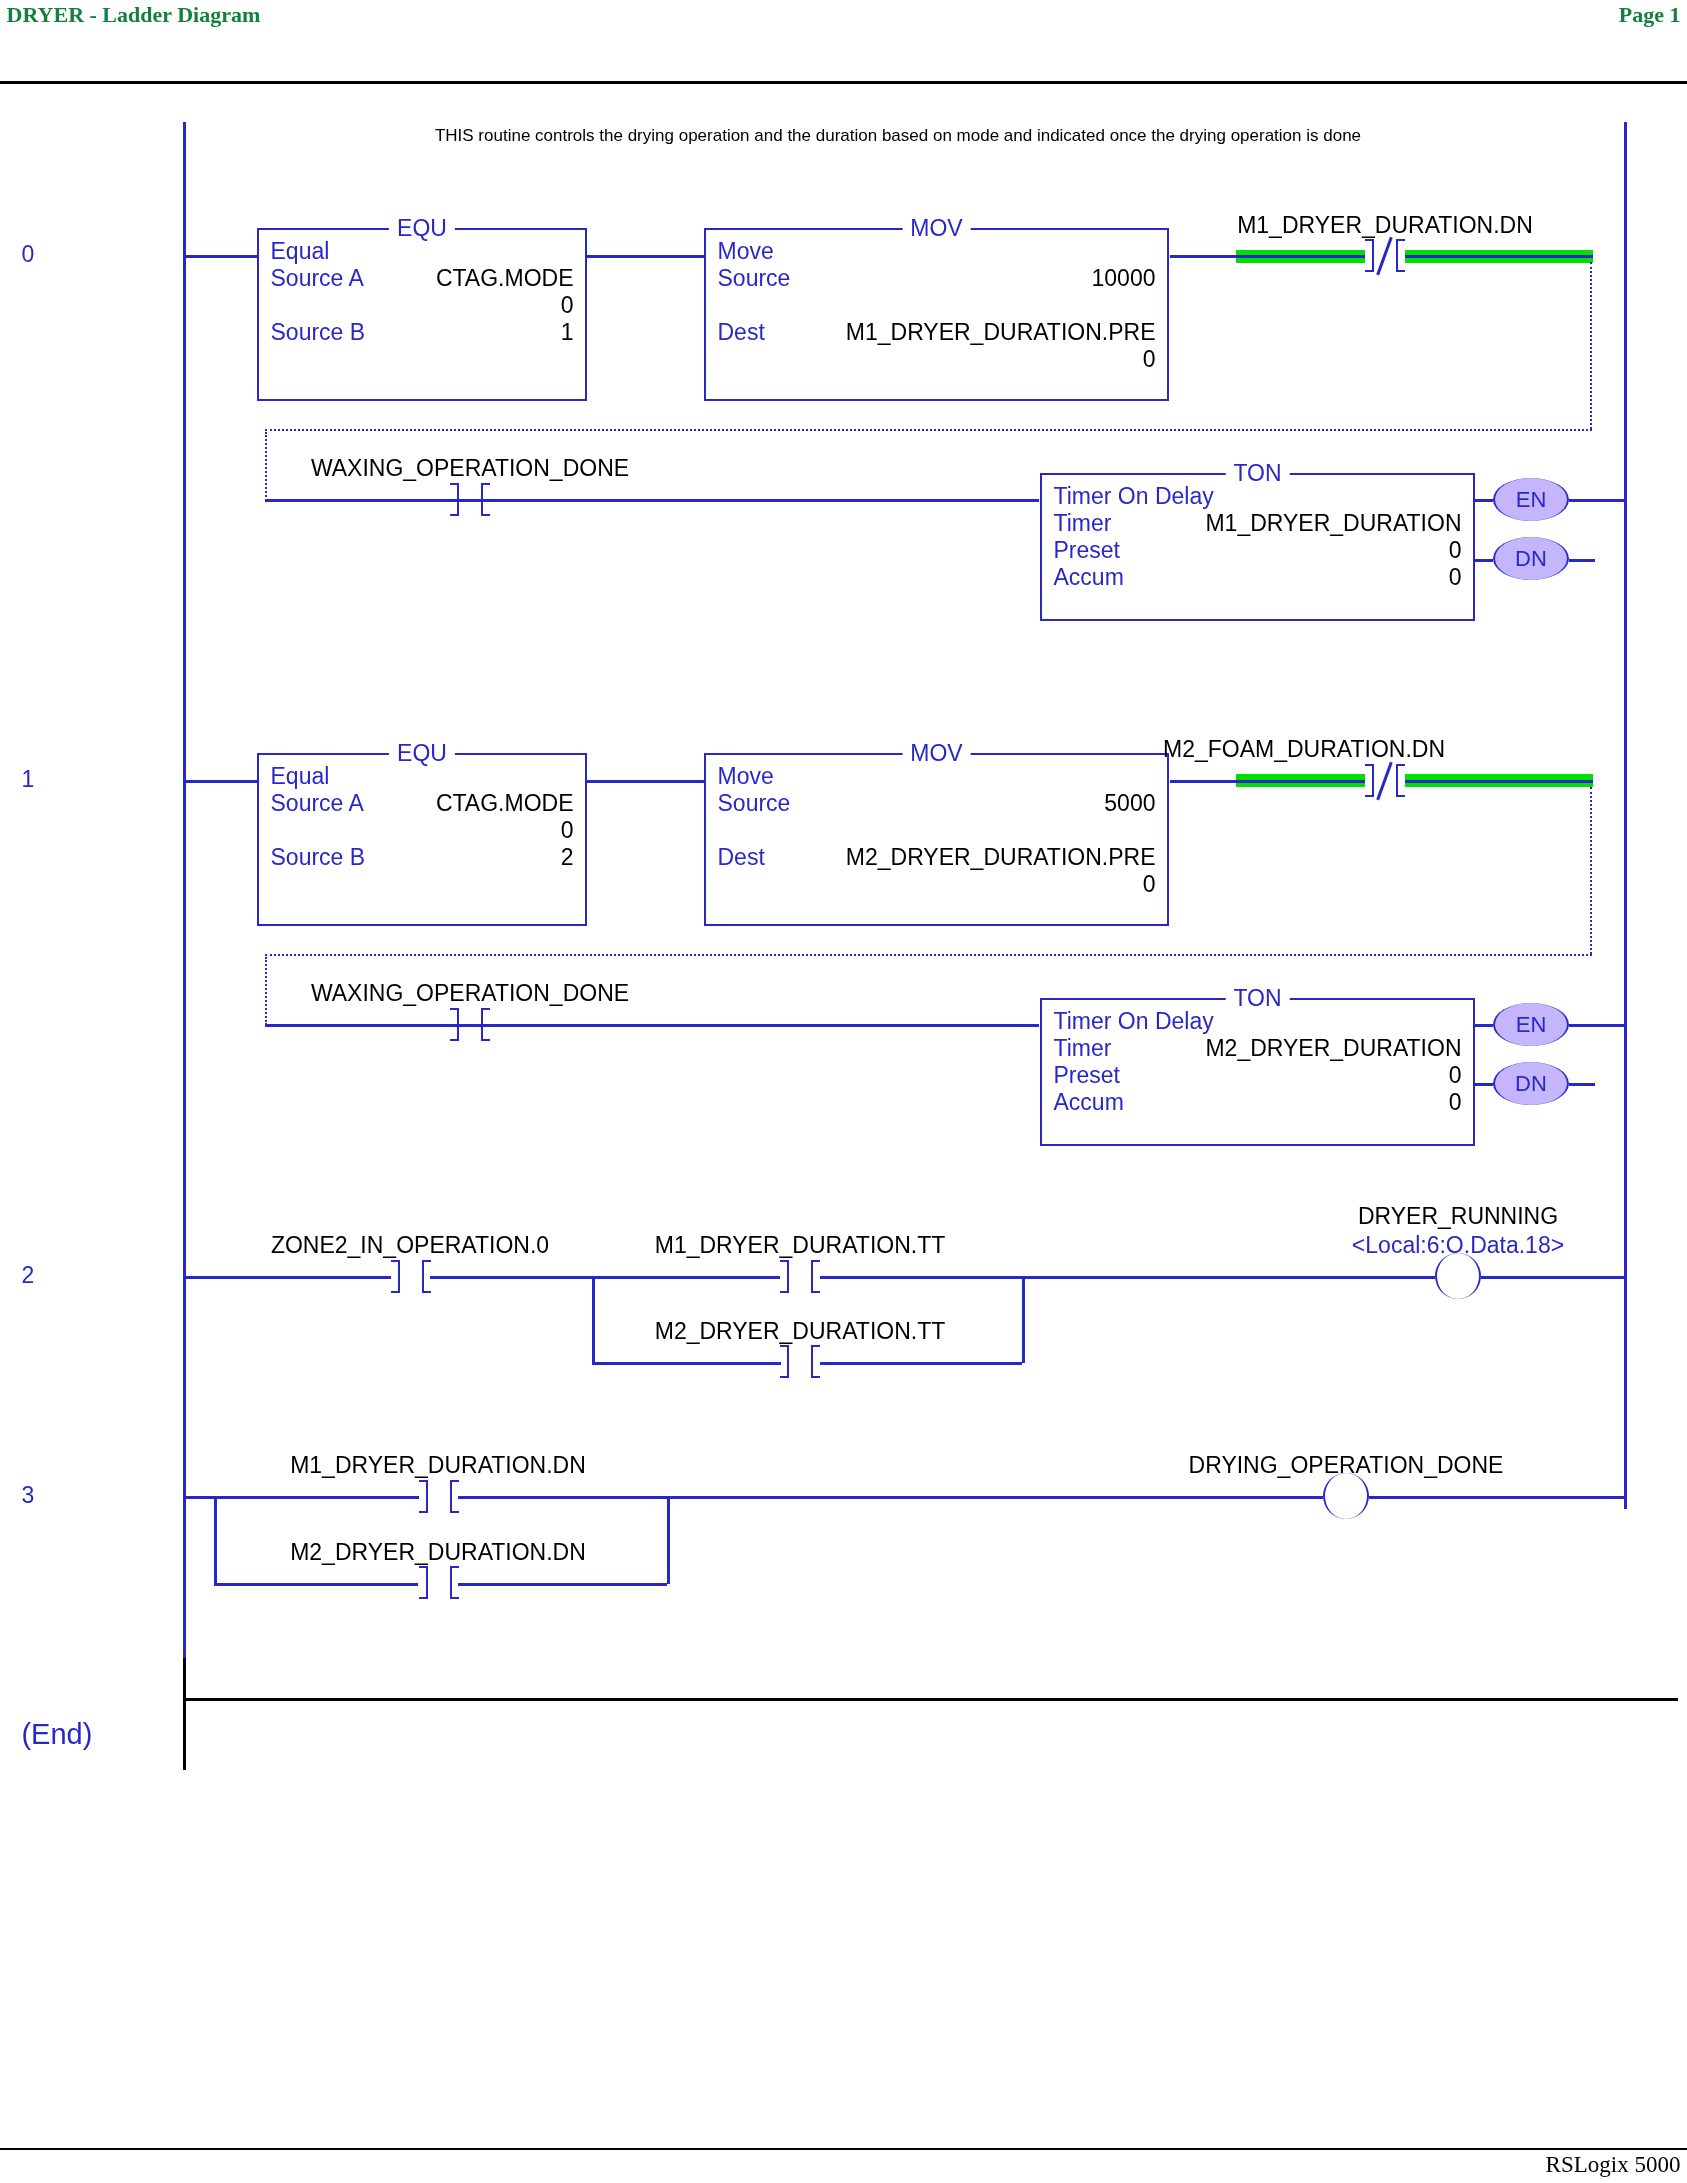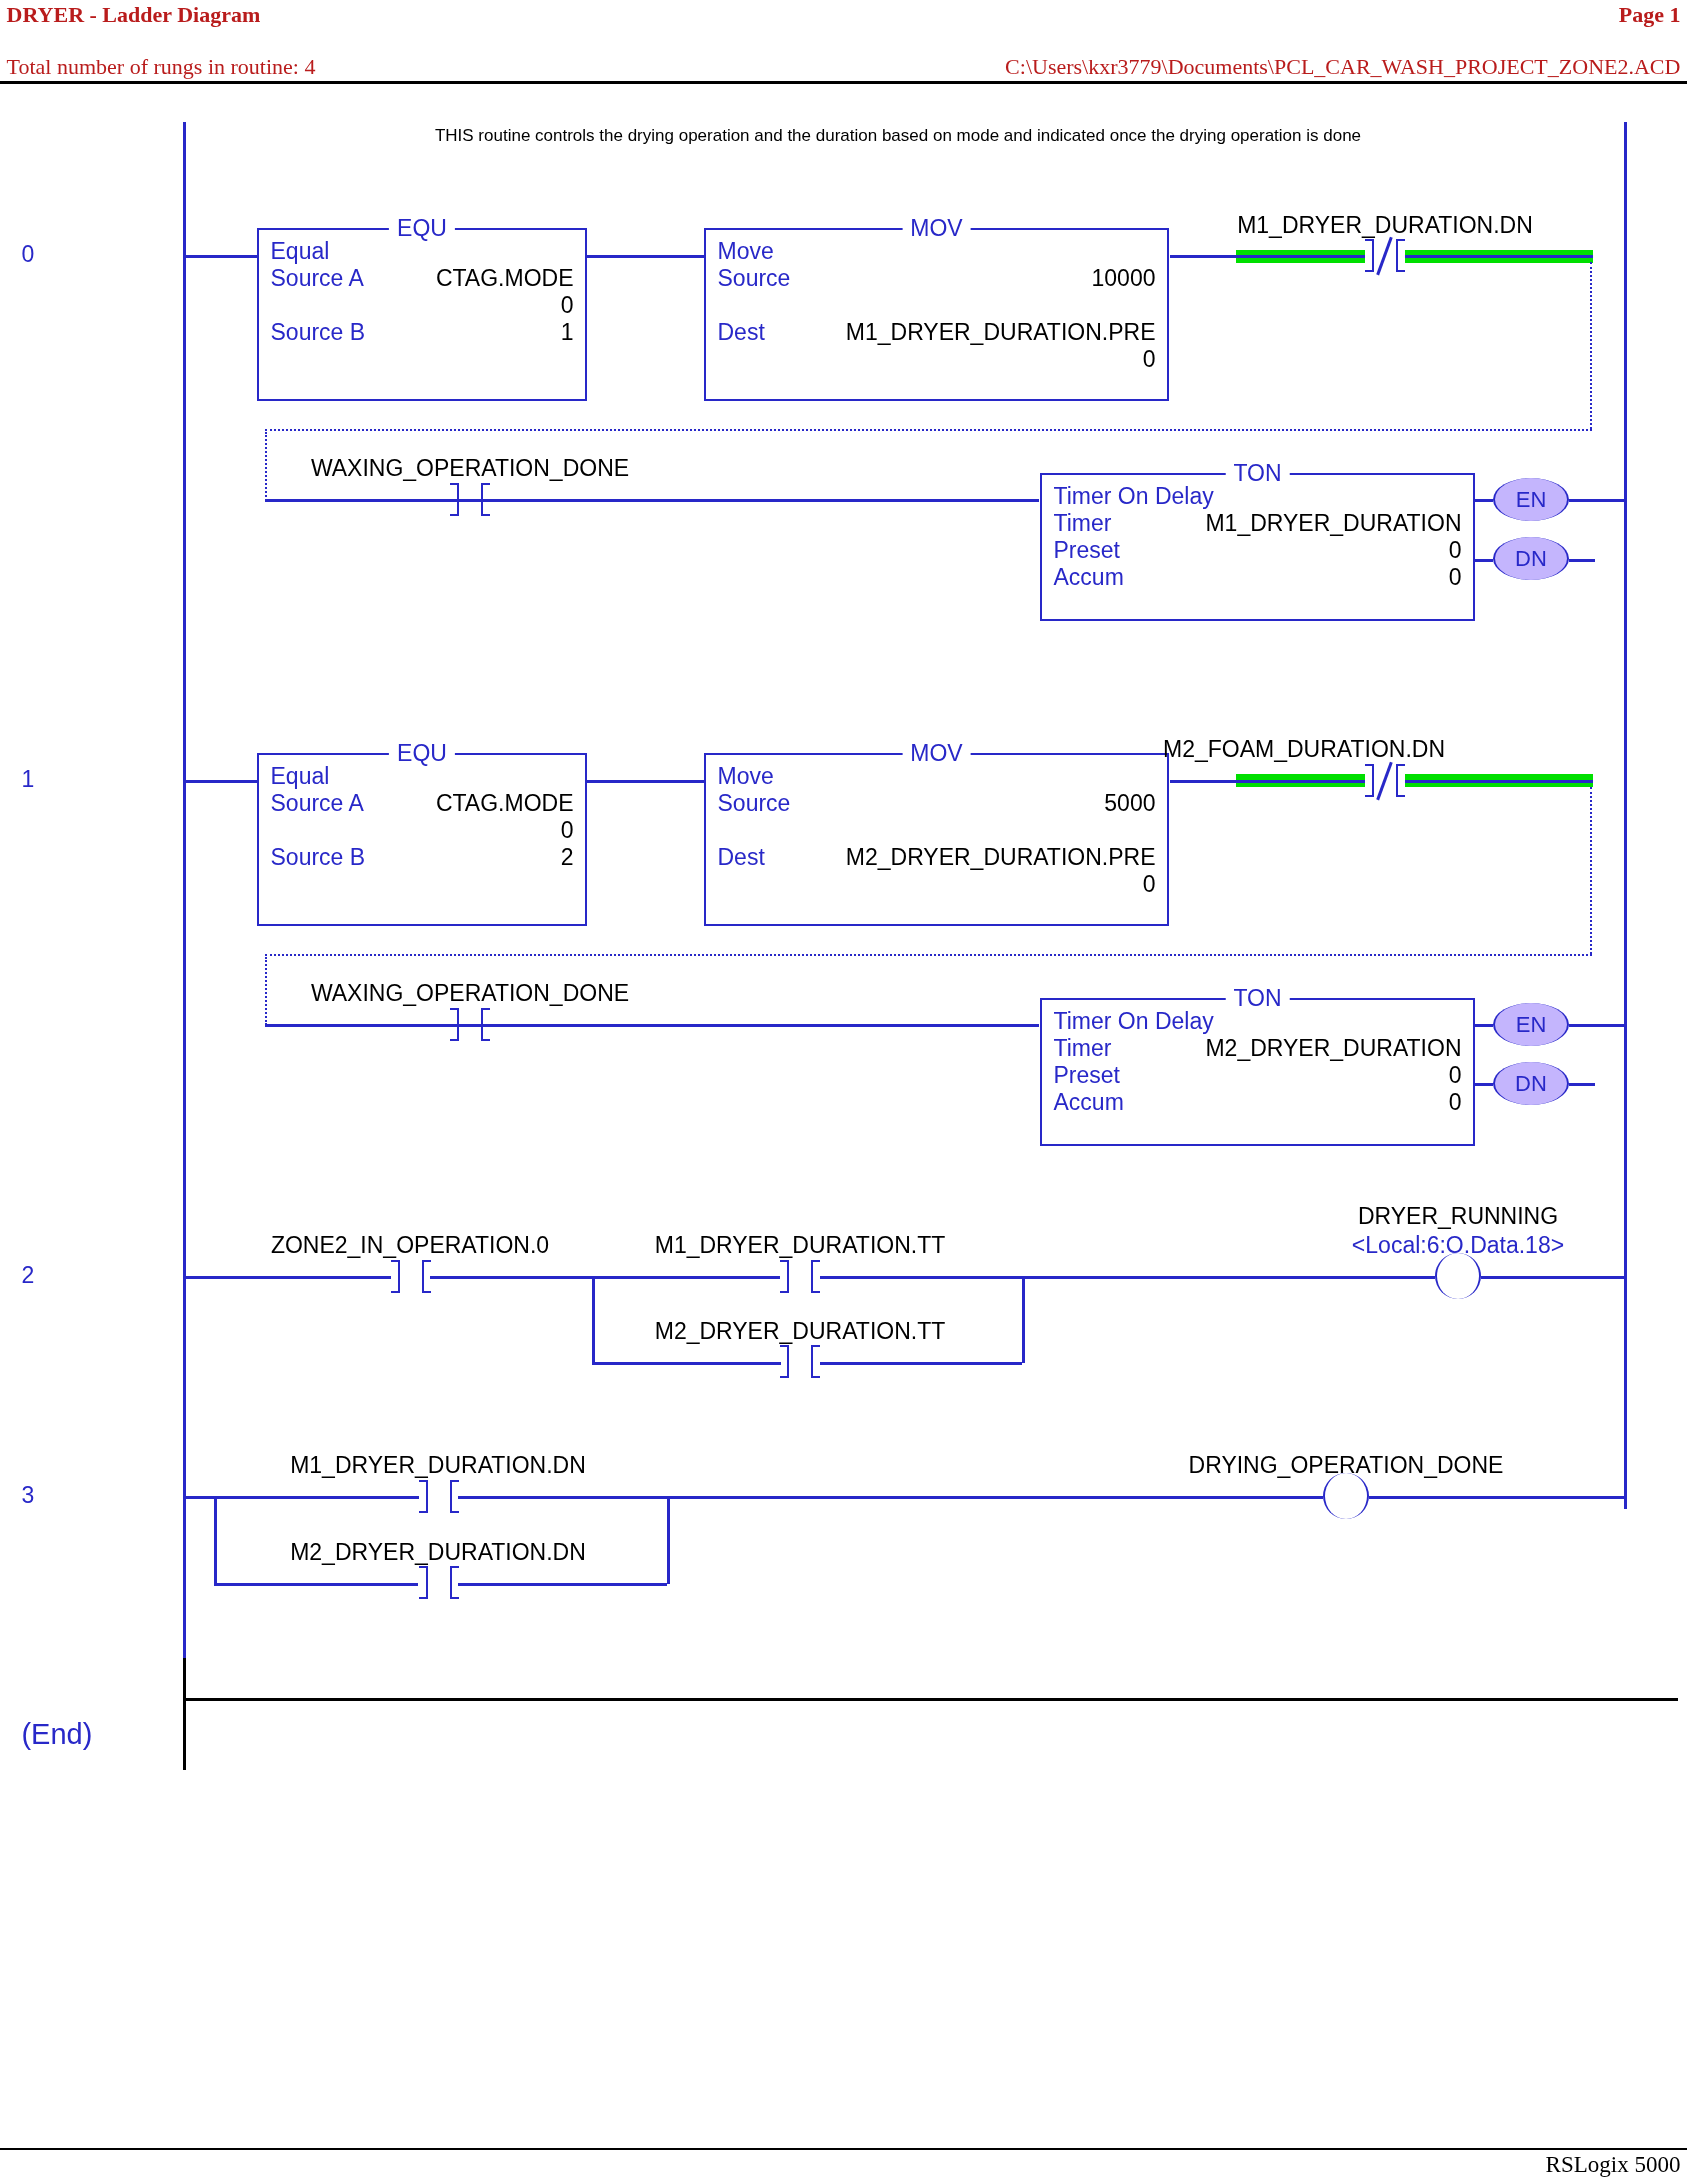--- a/index.html
+++ b/index.html
@@ -4,21 +4,21 @@
 <style>
   :root{
     --blue:#2828C8;
     --green:#00DF00;
   }
   html,body{margin:0;padding:0;background:#fff;}
   .page{position:relative;width:1687px;height:2183px;background:#fff;overflow:hidden;
         font-family:"Liberation Sans",sans-serif;}
   
   .hdr-row{position:absolute;left:6.6px;right:6.6px;display:flex;justify-content:space-between;
-           font-family:"Liberation Serif",serif;font-size:22px;line-height:26px;color:#b91c1c;white-space:nowrap;}
+           font-family:"Liberation Serif",serif;font-size:22px;line-height:26px;color:#15803d;white-space:nowrap;}
   .b{font-weight:bold;}
   .rule{position:absolute;background:#000;}
   
   .h{position:absolute;height:2.5px;background:var(--blue);}
   .v{position:absolute;width:2.5px;background:var(--blue);}
   .h.dot{background:none;border-top:2.5px dotted var(--blue);height:0;}
   .v.dot{background:none;border-left:2.5px dotted var(--blue);width:0;}
   .blk{background:#000 !important;}
   .green{position:absolute;height:13px;background:var(--green);}
   .rnum{position:absolute;color:var(--blue);font-size:23px;line-height:25px;}
@@ -52,24 +52,20 @@
 </style>
 </head>
 <body>
 
 <div class="page">
 
   <div class="hdr-row" style="top:1.6px">
     <span class="b">DRYER - Ladder Diagram</span>
     <span class="b">Page 1</span>
   </div>
-  <div class="hdr-row" style="top:54px">
-    <span>Total number of rungs in routine: 4</span>
-    <span>C:\Users\kxr3779\Documents\PCL_CAR_WASH_PROJECT_ZONE2.ACD</span>
-  </div>
   <div class="rule" style="left:0;top:81px;width:1687px;height:3.3px"></div>
 
   <div class="v" style="left:183px;top:122px;height:1536px"></div>
   <div class="v blk" style="left:183px;top:1658px;height:112px"></div>
   <div class="v" style="left:1624px;top:122px;height:1387px"></div>
 
   <div class="comment">THIS routine controls the drying operation and the duration based on mode and indicated once the drying operation is done</div>
 
   <div class="rnum" style="left:21.4px;top:242px">0</div>
   <div class="h" style="left:183px;top:255px;width:74px"></div>

